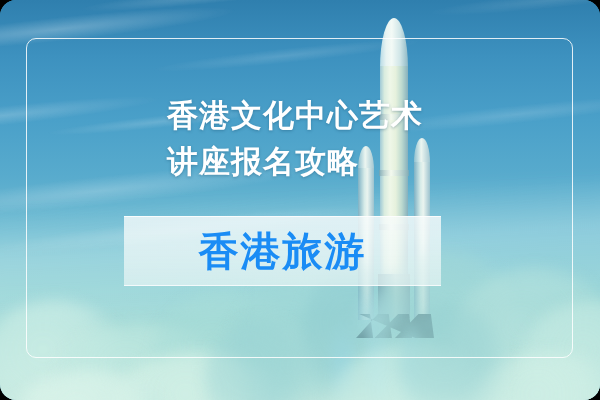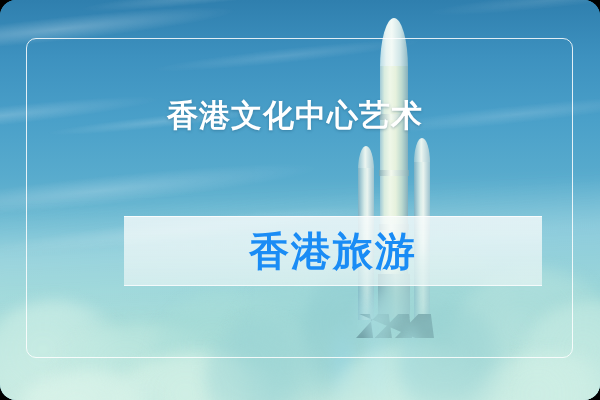--- a/index.html
+++ b/index.html
@@ -179,21 +179,21 @@
     letter-spacing: 1px;
     text-shadow: 0 1px 3px rgba(20,70,100,.35);
   }
   .headline .ln { display: block; white-space: nowrap; }
 
   
   .banner {
     position: absolute;
     left: 124px;
     top: 216px;
-    width: 418px;
+    width: 317px;
     height: 70px;
     background: linear-gradient(180deg, rgba(248,252,252,.80) 0%, rgba(240,249,248,.74) 55%, rgba(236,247,246,.66) 100%);
     border-top: 1px solid rgba(255,255,255,.9);
     border-bottom: 1px solid rgba(255,255,255,.55);
     box-sizing: border-box;
     display: flex;
     align-items: center;
     justify-content: center;
   }
   .banner-text {
@@ -243,19 +243,20 @@
       <div class="puff" style="left: 470px; top: 352px; width: 160px; height: 110px; opacity: 0.74; background: radial-gradient(circle at 42% 38%, rgb(210, 240, 230) 0%, rgba(210, 240, 230, 0.8) 42%, rgba(185, 228, 224, 0.333) 70%, rgba(185, 228, 224, 0) 100%);"></div>
       <div class="puff" style="left: 10px; top: 370px; width: 160px; height: 100px; opacity: 0.8; background: radial-gradient(circle at 42% 38%, rgb(220, 244, 234) 0%, rgba(220, 244, 234, 0.8) 42%, rgba(185, 228, 224, 0.333) 70%, rgba(185, 228, 224, 0) 100%);"></div>
       <div class="puff" style="left: 205px; top: 318px; width: 110px; height: 120px; opacity: 0.55; background: radial-gradient(circle at 42% 38%, rgb(154, 211, 212) 0%, rgba(154, 211, 212, 0.8) 42%, rgba(185, 228, 224, 0.333) 70%, rgba(185, 228, 224, 0) 100%);"></div>
       <div class="puff" style="left: 398px; top: 306px; width: 110px; height: 120px; opacity: 0.52; background: radial-gradient(circle at 42% 38%, rgb(149, 208, 210) 0%, rgba(149, 208, 210, 0.8) 42%, rgba(185, 228, 224, 0.333) 70%, rgba(185, 228, 224, 0) 100%);"></div>
     </div>
 
   <div class="frame"></div>
 
   <div class="headline">
     <span class="ln">香港文化中心艺术</span>
+    <span class="ln">讲座报名攻略</span>
   </div>
 
   <div class="banner">
     <span class="banner-text">香港旅游</span>
   </div>
 
 </div>
 
 </body></html>

